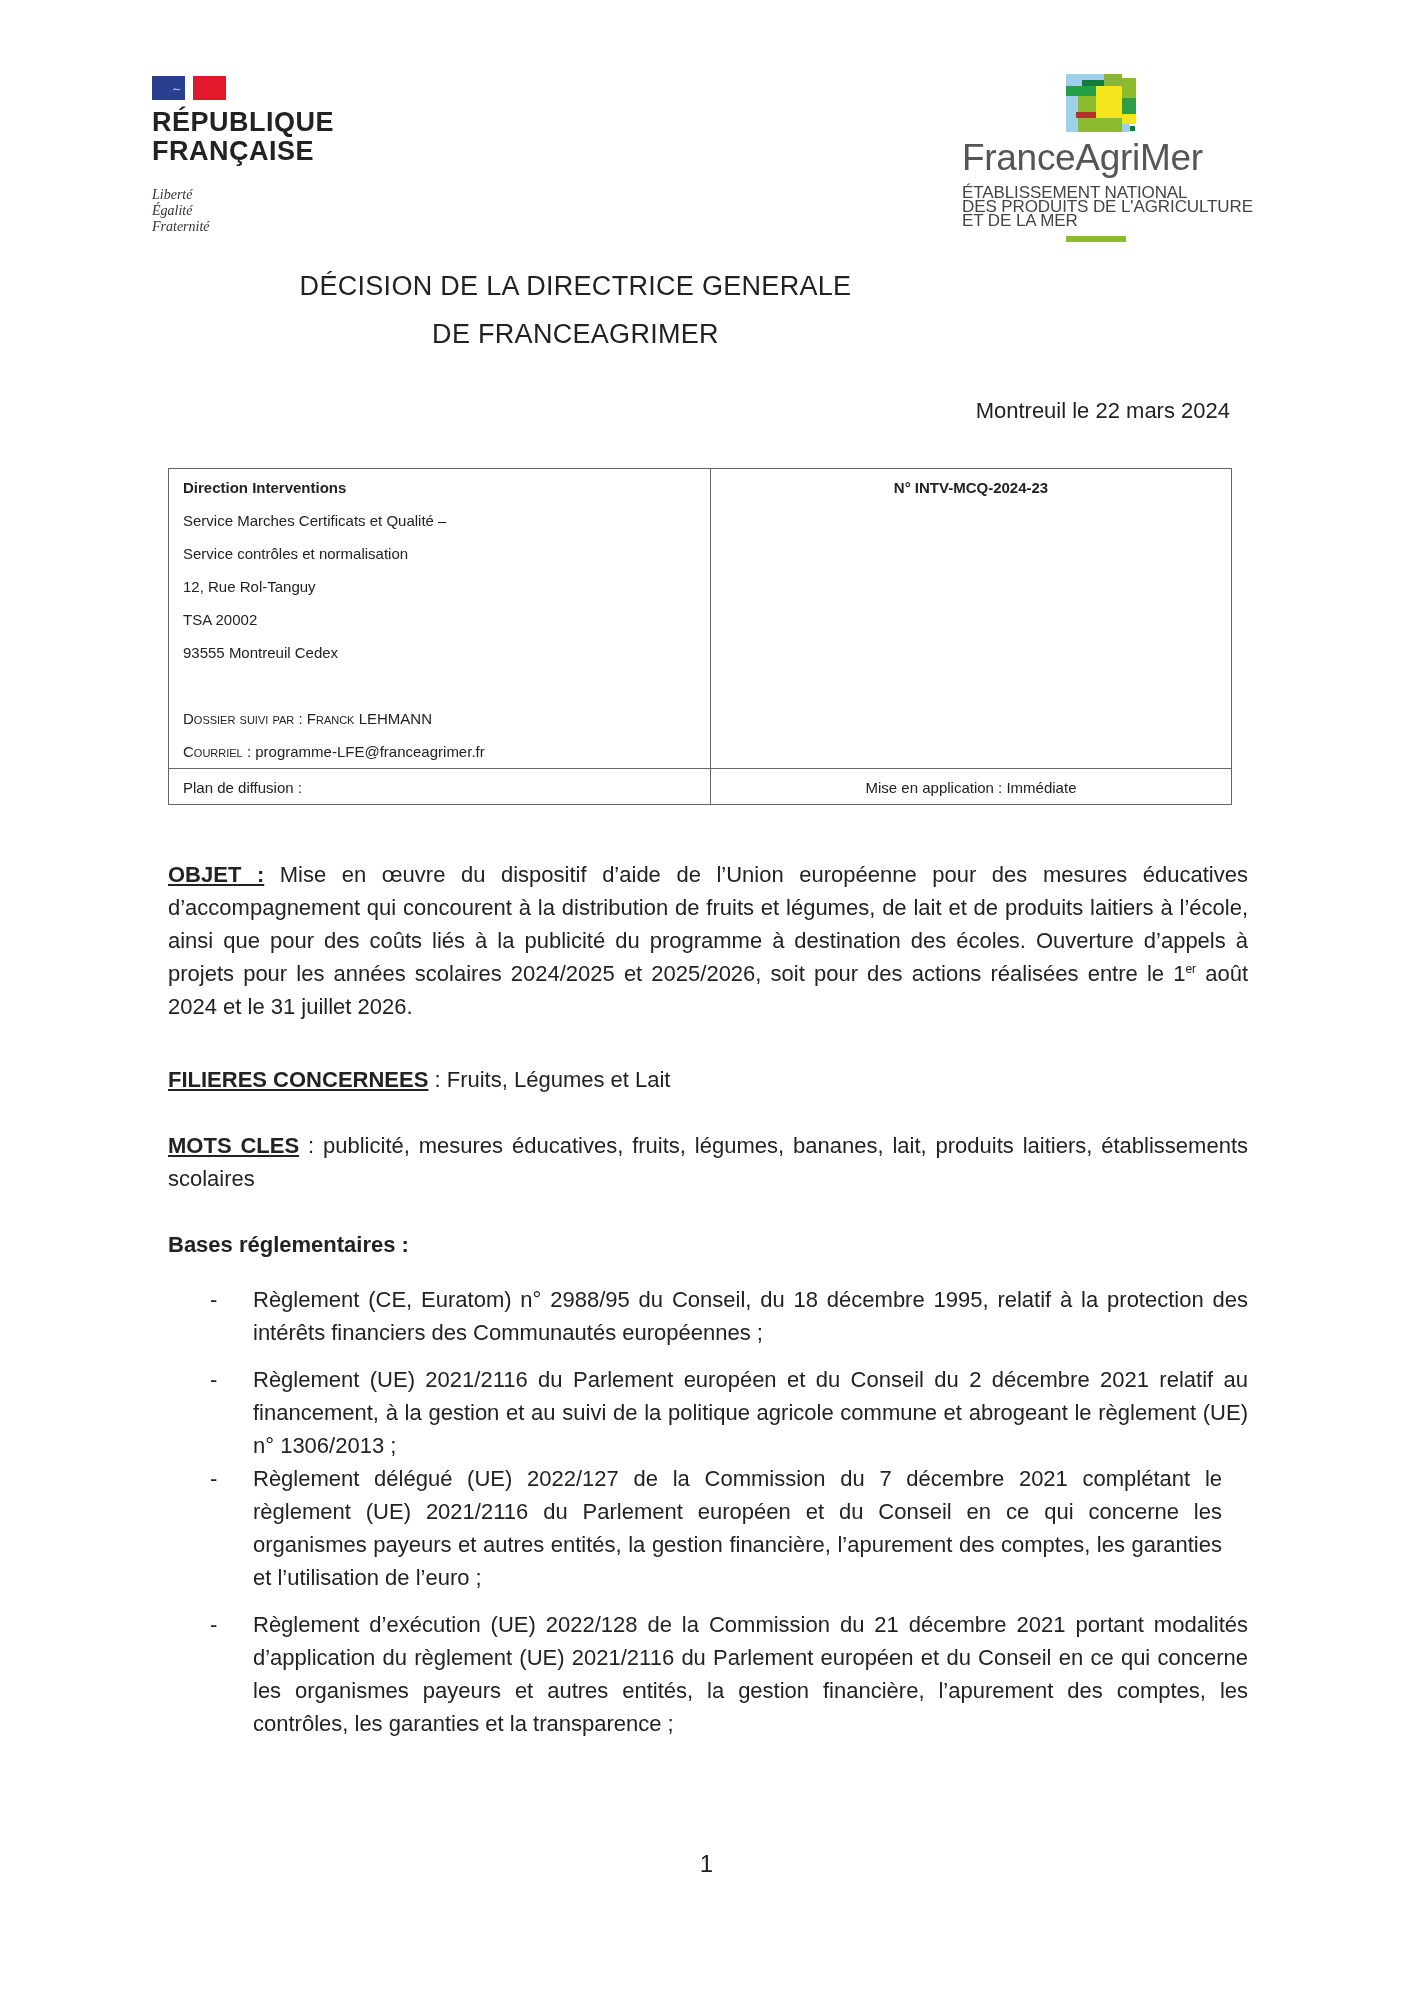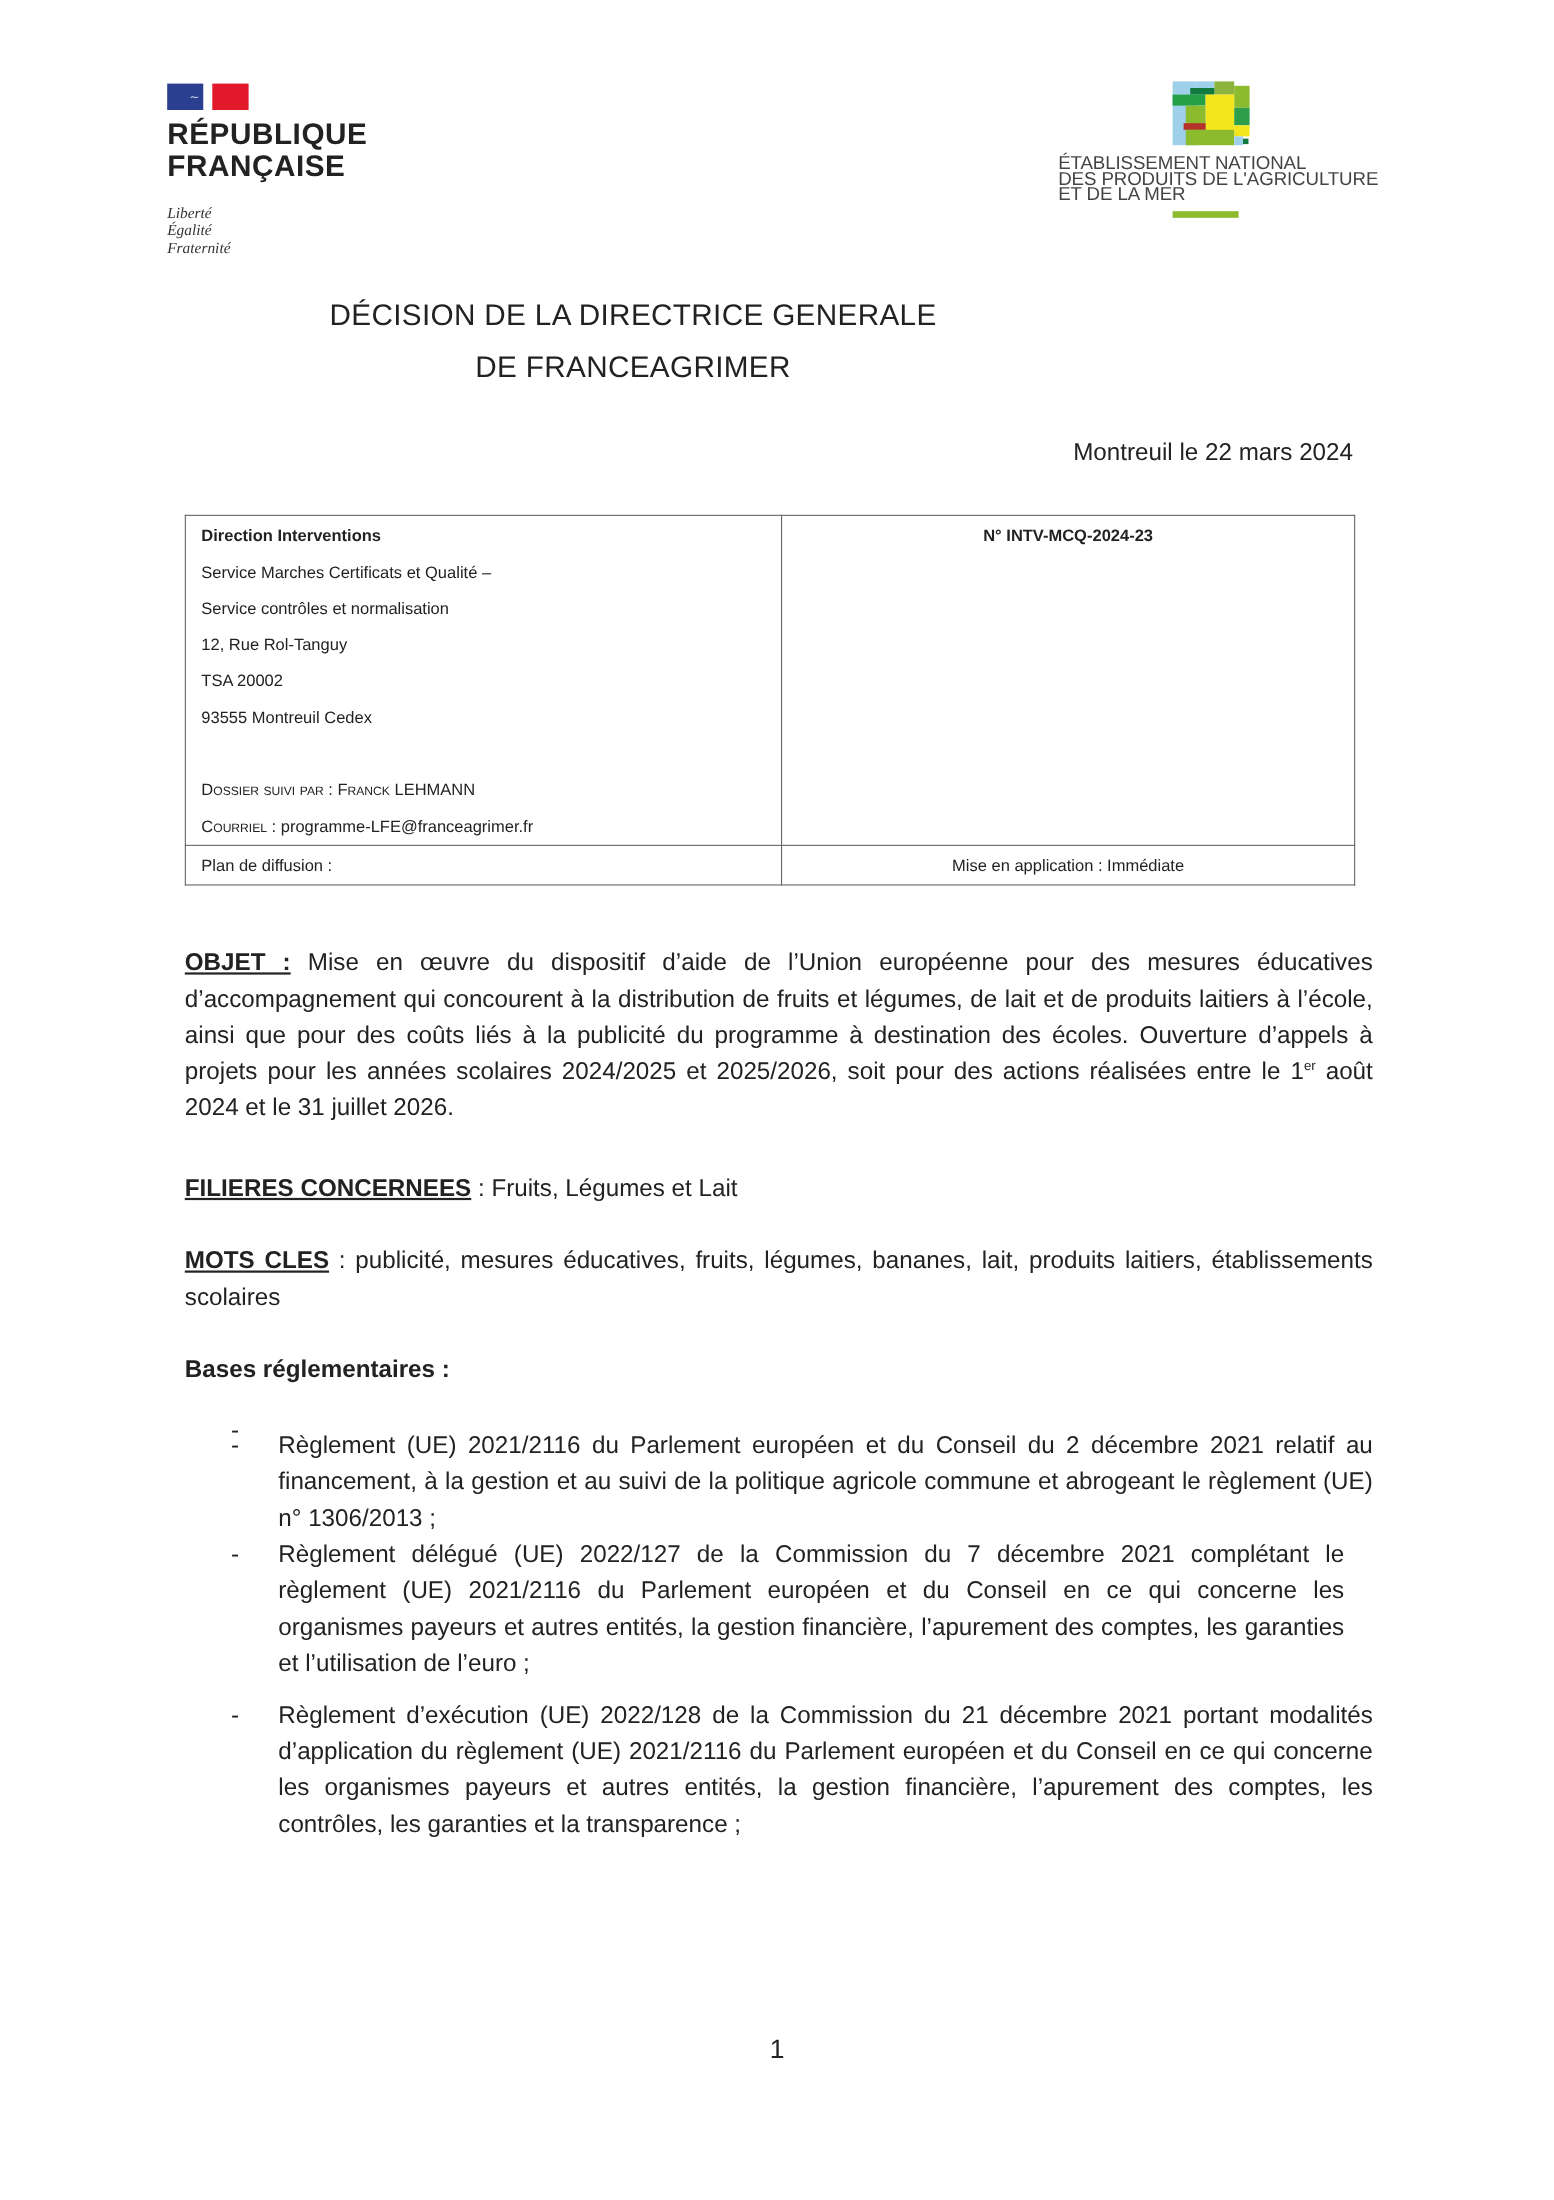--- a/index.html
+++ b/index.html
@@ -89,20 +89,21 @@
     <div style="left:0;top:12px;width:30px;height:10px;background:#24a046;"></div>
     <div style="left:30px;top:12px;width:26px;height:38px;background:#f4e61c;"></div>
     <div style="left:12px;top:22px;width:18px;height:22px;background:#8dbb2e;"></div>
     <div style="left:56px;top:24px;width:14px;height:16px;background:#2e9e4a;"></div>
     <div style="left:10px;top:38px;width:20px;height:6px;background:#b5312a;"></div>
     <div style="left:56px;top:40px;width:14px;height:10px;background:#f4e61c;"></div>
     <div style="left:12px;top:44px;width:44px;height:14px;background:#8dbb2e;"></div>
     <div style="left:56px;top:50px;width:8px;height:8px;background:#9fd0ea;"></div>
     <div style="left:64px;top:52px;width:5px;height:5px;background:#137a3e;"></div>
   </div>
+  <div class="fam-name">FranceAgriMer</div>
   <div class="fam-sub">
     <div>ÉTABLISSEMENT NATIONAL</div>
     <div>DES PRODUITS DE L'AGRICULTURE ET DE LA MER</div>
   </div>
   <div class="fam-bar"></div>
 </div>
 
 <div class="doc-title">
   <div>DÉCISION DE LA DIRECTRICE GENERALE</div>
   <div>DE FRANCEAGRIMER</div>
@@ -142,19 +143,19 @@
 
 <div class="body-text objet"><b>OBJET :</b><span> Mise en œuvre du dispositif d’aide de l’Union européenne pour des mesures éducatives d’accompagnement qui concourent à la distribution de fruits et légumes, de lait et de produits laitiers à l’école, ainsi que pour des coûts liés à la publicité du programme à destination des écoles. Ouverture d’appels à projets pour les années scolaires 2024/2025 et 2025/2026, soit pour des actions réalisées entre le 1</span><sup>er</sup><span> août 2024 et le 31 juillet 2026.</span></div>
 
 <div class="body-text filieres"><b>FILIERES CONCERNEES</b><span> : Fruits, Légumes et Lait</span></div>
 
 <div class="body-text mots"><b>MOTS CLES</b><span> : publicité, mesures éducatives, fruits, légumes, bananes, lait, produits laitiers, établissements scolaires</span></div>
 
 <div class="body-text bases">Bases réglementaires :</div>
 
 <ul class="reg-list">
-  <li class="gap"><span class="dash">-</span></li>
+  <li class="gap"><span class="dash">-</span><span>Règlement (CE, Euratom) n° 2988/95 du Conseil, du 18 décembre 1995, relatif à la protection des intérêts financiers des Communautés européennes ;</span></li>
   <li><span class="dash">-</span><span>Règlement (UE) 2021/2116 du Parlement européen et du Conseil du 2 décembre 2021 relatif au financement, à la gestion et au suivi de la politique agricole commune et abrogeant le règlement (UE) n° 1306/2013 ;</span></li>
   <li class="gap narrow"><span class="dash">-</span><span>Règlement délégué (UE) 2022/127 de la Commission du 7 décembre 2021 complétant le règlement (UE) 2021/2116 du Parlement européen et du Conseil en ce qui concerne les organismes payeurs et autres entités, la gestion financière, l’apurement des comptes, les garanties et l’utilisation de l’euro ;</span></li>
   <li><span class="dash">-</span><span>Règlement d’exécution (UE) 2022/128 de la Commission du 21 décembre 2021 portant modalités d’application du règlement (UE) 2021/2116 du Parlement européen et du Conseil en ce qui concerne les organismes payeurs et autres entités, la gestion financière, l’apurement des comptes, les contrôles, les garanties et la transparence ;</span></li>
 </ul>
 
 <div class="page-num">1</div>
 
 </body></html>

